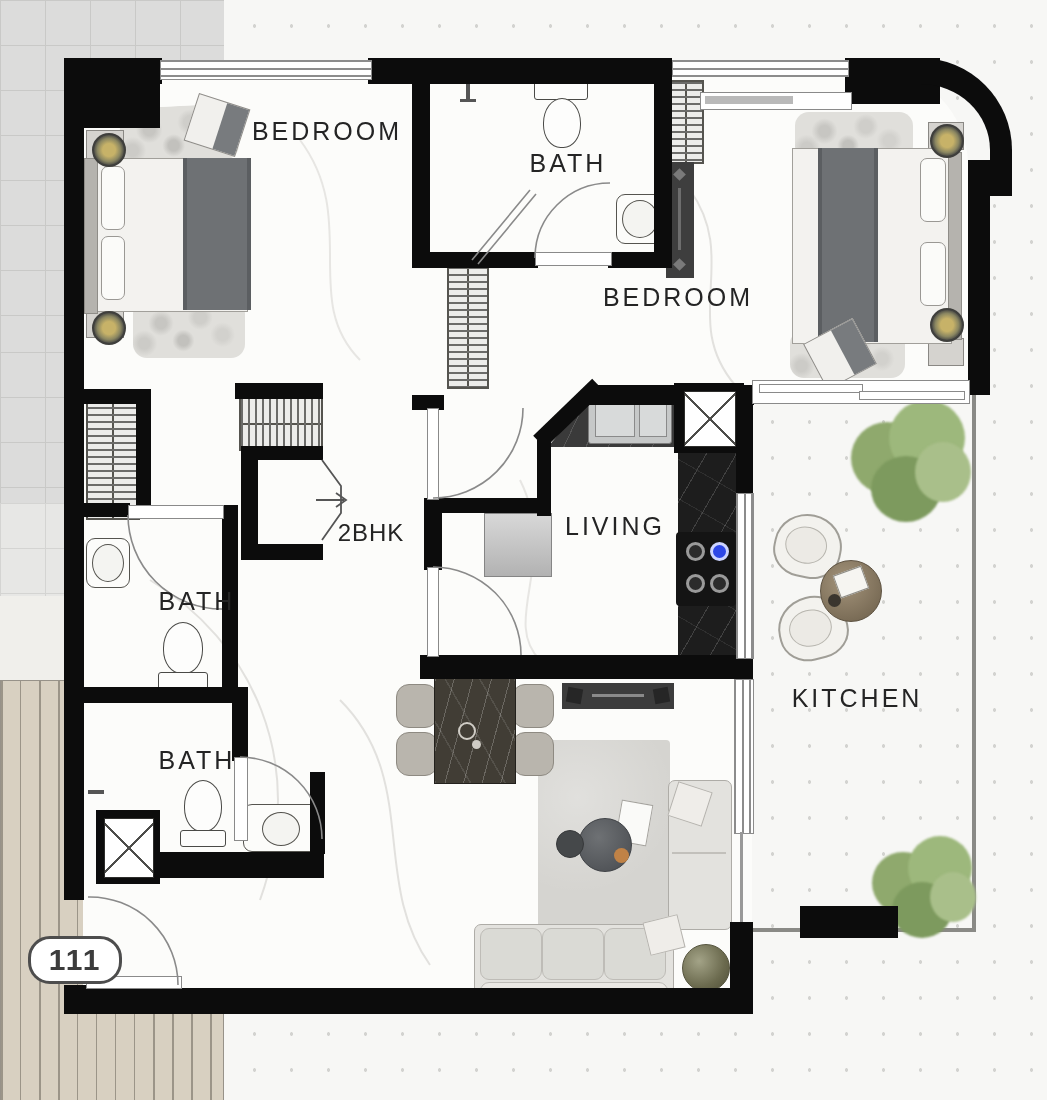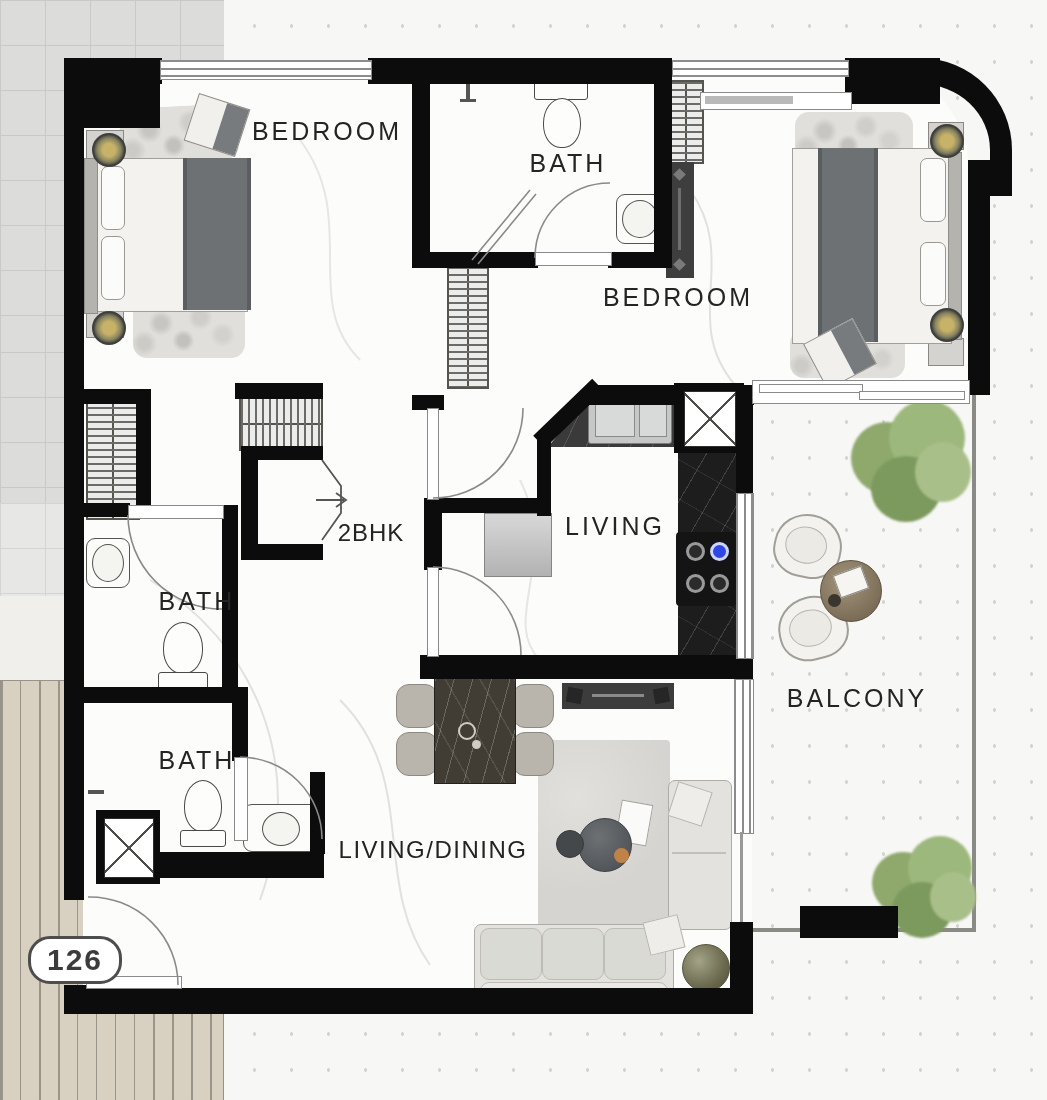--- a/index.html
+++ b/index.html
@@ -295,20 +295,19 @@
     </g>
   </svg>
 
   <div class="rlabel" style="left:327px;top:131px;">BEDROOM</div>
   <div class="rlabel" style="left:568px;top:163px;">BATH</div>
   <div class="rlabel" style="left:678px;top:297px;">BEDROOM</div>
   <div class="rlabel" style="left:615px;top:526px;">LIVING</div>
   <div class="rlabel" style="left:371px;top:533px;letter-spacing:1px;font-size:24px;">2BHK</div>
   <div class="rlabel" style="left:197px;top:601px;">BATH</div>
   <div class="rlabel" style="left:197px;top:760px;">BATH</div>
-  <div class="rlabel" style="left:433px;top:850px;letter-spacing:1.5px;font-size:24px;">LIVING/DINING</div>
-  <div class="rlabel" style="left:857px;top:698px;">BALCONY</div>
+  <div class="rlabel" style="left:857px;top:698px;">KITCHEN</div>
 
   <div class="pill" style="left:28px;top:936px;width:88px;height:42px;">
-    <span>126</span>
+    <span>111</span>
   </div>
 
 </div>
 
 </body></html>

